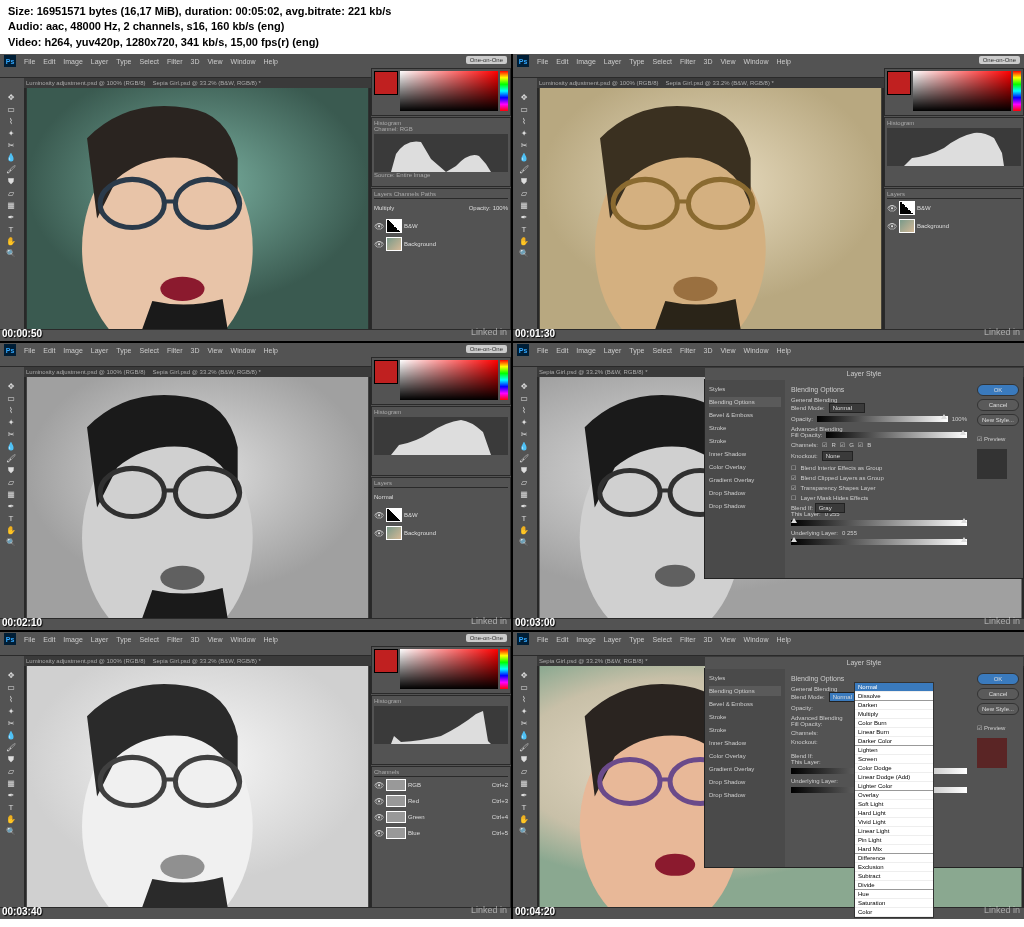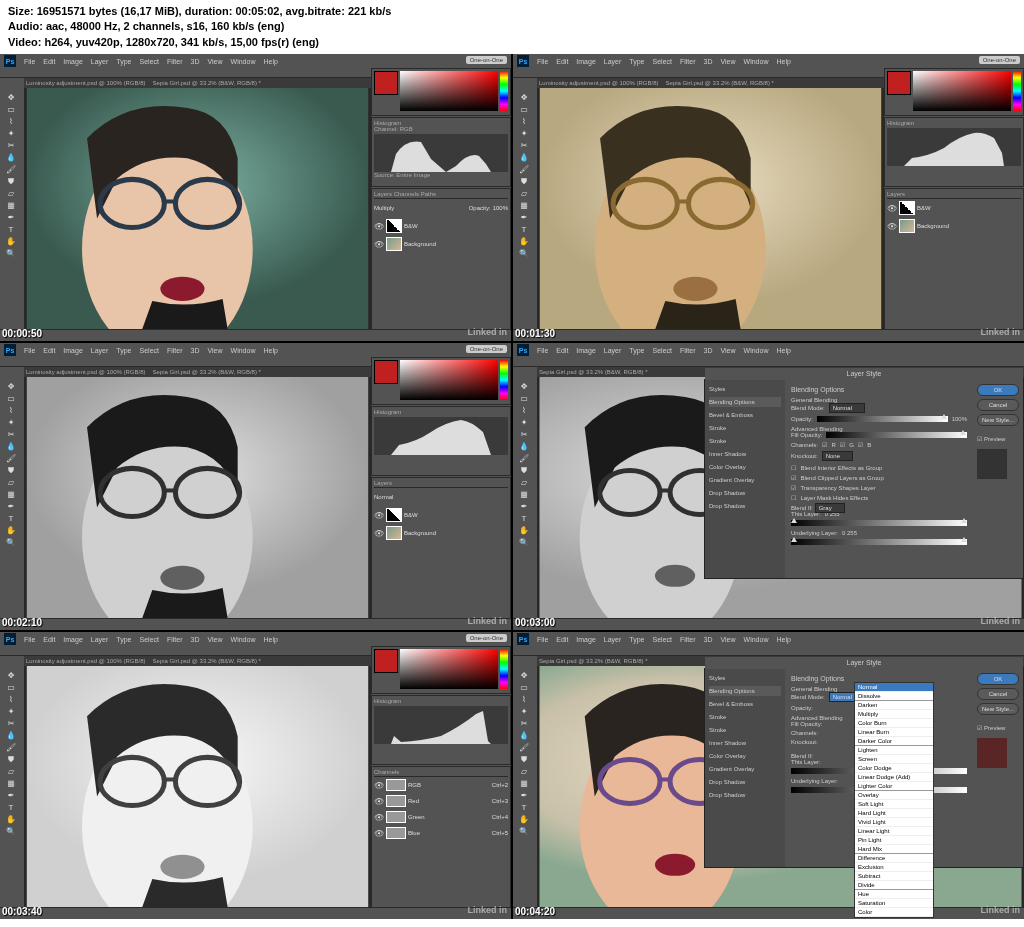--- a/index.html
+++ b/index.html
@@ -31,21 +31,21 @@
 .layer-row { display: flex; align-items: center; height: 18px; gap: 2px; font-size: 6px; color: #ddd; }
 .layer-eye { width: 10px; font-size: 8px; }
 .layer-thumb { width: 16px; height: 14px; background: #888; border: 1px solid #fff; }
 .layer-thumb.adj { background: linear-gradient(45deg, #000 50%, #fff 50%); }
 .layer-thumb.bg { background: linear-gradient(135deg, #7a9a8a, #d4b896); }
 .channels-panel { flex: 1; min-height: 80px; }
 .channel-row { display: flex; align-items: center; height: 16px; gap: 2px; font-size: 6px; color: #ddd; }
 .channel-thumb { width: 20px; height: 12px; background: #999; border: 1px solid #fff; }
 .status-bar { position: absolute; bottom: 0; left: 0; right: 0; height: 12px; background: #535353; border-top: 1px solid #2a2a2a; }
 .timestamp { position: absolute; bottom: 2px; left: 2px; color: #fff; font-size: 10px; font-weight: bold; text-shadow: 1px 1px 1px #000; z-index: 10; }
-.watermark { position: absolute; bottom: 4px; right: 4px; color: rgba(255,255,255,0.5); font-size: 9px; font-weight: bold; z-index: 10; text-align: center; }
+.watermark { position: absolute; bottom: 4px; right: 4px; color: rgba(255,255,255,0.5); font-size: 9px; font-weight: normal; z-index: 10; text-align: center; }
 .layer-style-dialog { position: absolute; top: 36px; right: 0; width: 320px; height: 200px; background: #535353; border: 1px solid #222; z-index: 5; display: flex; }
 .ls-title { position: absolute; top: -12px; left: 0; right: 0; height: 12px; background: #535353; text-align: center; font-size: 7px; color: #ccc; line-height: 12px; }
 .ls-sidebar { width: 80px; background: #4a4a4a; padding: 4px; display: flex; flex-direction: column; gap: 3px; }
 .ls-item { font-size: 6px; color: #ccc; height: 10px; display: flex; align-items: center; }
 .ls-item.selected { background: #5a5a5a; }
 .ls-main { flex: 1; padding: 6px; font-size: 6px; color: #ccc; }
 .ls-main-title { font-size: 7px; margin-bottom: 4px; }
 .ls-row { display: flex; align-items: center; gap: 4px; margin-bottom: 3px; }
 .ls-dropdown { background: #3a3a3a; border: 1px solid #222; padding: 1px 12px 1px 3px; font-size: 6px; color: #ddd; position: relative; }
 .ls-slider-track { flex: 1; height: 6px; background: linear-gradient(to right, #000, #fff); position: relative; }

